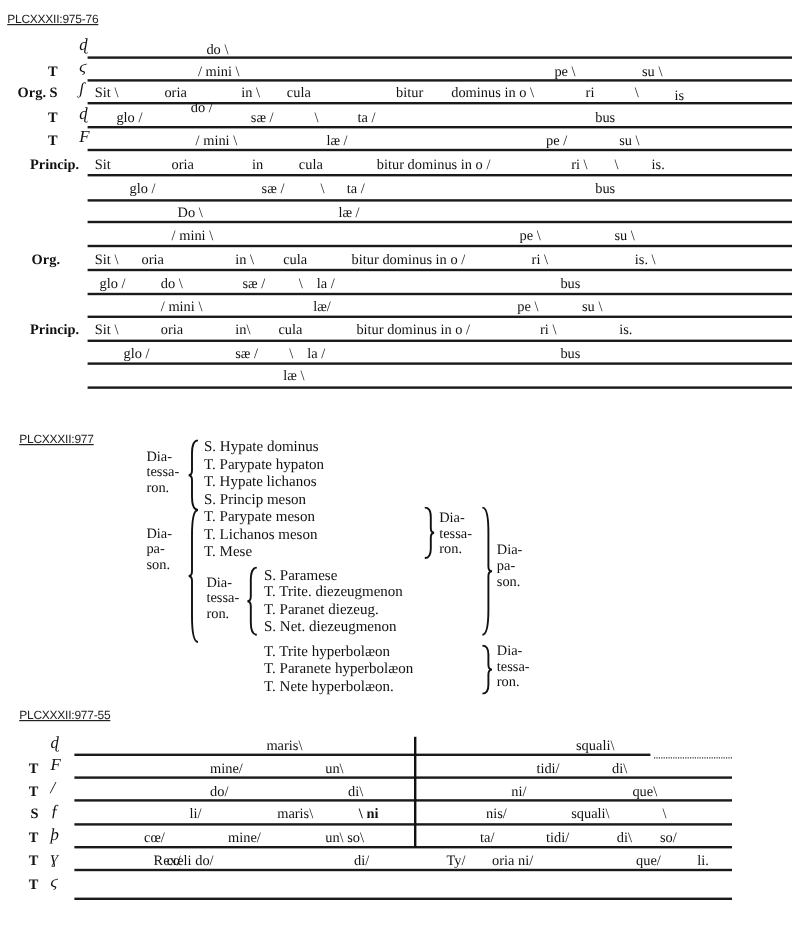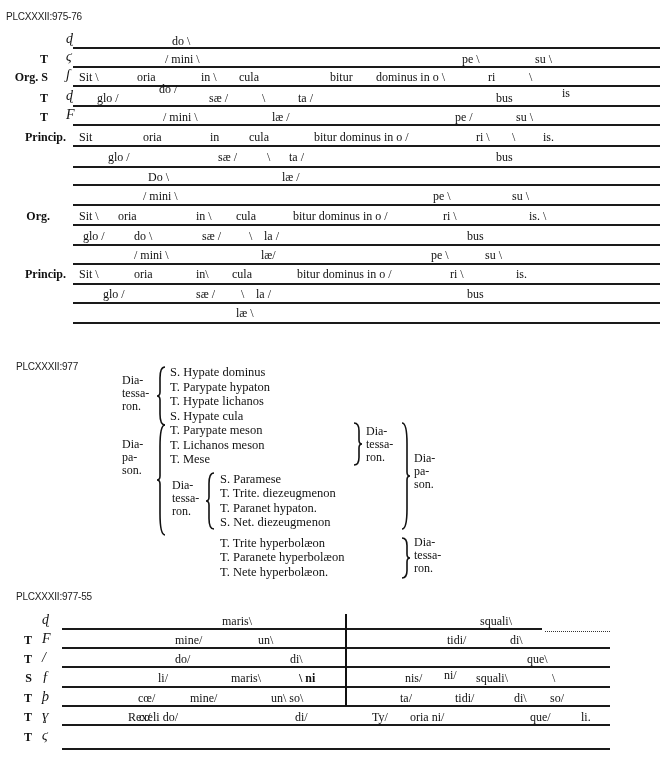--- a/index.html
+++ b/index.html
@@ -3,21 +3,21 @@
 <meta charset="utf-8">
 <style>
   html, body { margin: 0; padding: 0; background: #ffffff; }
   body {
     width: 670px; height: 776px; position: relative; overflow: hidden;
     font-family: "DejaVu Serif", "Liberation Serif", serif;
     color: #111111;
   }
   .ref {
     position: absolute; font-family: "Liberation Sans", "DejaVu Sans", sans-serif;
-    font-size: 10px; letter-spacing: -0.2px; color: #222;
+    font-size: 10px; letter-spacing: -0.2px; color: #222; text-decoration: underline;
   }
   .lbl {
     position: absolute; font-size: 12px; font-weight: bold; text-align: right;
     font-family: "Liberation Serif", "DejaVu Serif", serif;
   }
   .sign {
     position: absolute; font-size: 14px; font-style: italic;
     font-family: "Liberation Serif", "DejaVu Serif", serif;
   }
   .line {
@@ -59,21 +59,21 @@
     <div class="lbl" style="left:0;width:48px;top:70px;">Org. S</div>
     <div class="sign" style="left:66px;top:67px;">ʃ</div>
     <div class="syl" style="left:79px;top:70px;">Sit \</div>
     <div class="syl" style="left:137px;top:70px;">oria</div>
     <div class="syl" style="left:201px;top:70px;">in \</div>
     <div class="syl" style="left:239px;top:70px;">cula</div>
     <div class="syl" style="left:330px;top:70px;">bitur</div>
     <div class="syl" style="left:376px;top:70px;">dominus in o \</div>
     <div class="syl" style="left:488px;top:70px;">ri</div>
     <div class="syl" style="left:529px;top:70px;">\</div>
-    <div class="syl" style="left:562px;top:86px;">is</div>
+    <div class="syl" style="left:562px;top:72px;">is</div>
     <div class="lbl" style="left:0;width:48px;top:91px;">T</div>
     <div class="sign" style="left:66px;top:88px;">ɖ</div>
     <div class="syl" style="left:97px;top:91px;">glo /</div>
     <div class="syl" style="left:159px;top:82px;">do /</div>
     <div class="syl" style="left:209px;top:91px;">sæ /</div>
     <div class="syl" style="left:262px;top:91px;">\</div>
     <div class="syl" style="left:298px;top:91px;">ta /</div>
     <div class="syl" style="left:496px;top:91px;">bus</div>
     <div class="lbl" style="left:0;width:48px;top:110px;">T</div>
     <div class="sign" style="left:66px;top:107px;">F</div>
@@ -142,27 +142,27 @@
     <div class="syl" style="left:256px;top:287px;">la /</div>
     <div class="syl" style="left:467px;top:287px;">bus</div>
     <div class="syl" style="left:236px;top:306px;">læ \</div>
   </div>
 
 <div class="ref" style="left:16px;top:361px;">PLCXXXII:977</div>
 <div id="s2">
     <div class="dg" style="left:170px;top:365px;">S. Hypate dominus</div>
     <div class="dg" style="left:170px;top:379.5px;">T. Parypate hypaton</div>
     <div class="dg" style="left:170px;top:394px;">T. Hypate lichanos</div>
-    <div class="dg" style="left:170px;top:408.5px;">S. Hypate cula</div>
+    <div class="dg" style="left:170px;top:408.5px;">S. Princip meson</div>
     <div class="dg" style="left:170px;top:423px;">T. Parypate meson</div>
     <div class="dg" style="left:170px;top:437.5px;">T. Lichanos meson</div>
     <div class="dg" style="left:170px;top:452px;">T. Mese</div>
     <div class="dg" style="left:220px;top:472px;">S. Paramese</div>
     <div class="dg" style="left:220px;top:486.3px;">T. Trite. diezeugmenon</div>
-    <div class="dg" style="left:220px;top:500.6px;">T. Paranet hypaton.</div>
+    <div class="dg" style="left:220px;top:500.6px;">T. Paranet diezeug.</div>
     <div class="dg" style="left:220px;top:514.9px;">S. Net. diezeugmenon</div>
     <div class="dg" style="left:220px;top:536px;">T. Trite hyperbolæon</div>
     <div class="dg" style="left:220px;top:550.3px;">T. Paranete hyperbolæon</div>
     <div class="dg" style="left:220px;top:564.6px;">T. Nete hyperbolæon.</div>
     <div class="dgl" style="left:122px;top:374px;white-space:pre;">Dia-
 tessa-
 ron.</div>
     <div class="dgl" style="left:122px;top:438px;white-space:pre;">Dia-
 pa-
 son.</div>
@@ -208,41 +208,41 @@
     <div class="line" style="left:62px;top:724px;width:548px;"></div>
     <div class="line" style="left:62px;top:748px;width:548px;"></div>
     <div class="thin" style="position:absolute;left:545px;top:631px;width:65px;border-top:1px dotted #333;background:none;"></div>
     <div class="bar" style="left:345px;top:614px;height:92px;"></div>
     <div class="sign" style="left:42px;top:612px;">ɖ</div>
     <div class="syl" style="left:222px;top:614px;">maris\</div>
     <div class="syl" style="left:480px;top:614px;">squali\</div>
     <div class="lbl" style="left:20px;width:12px;top:633px;">T</div>
     <div class="sign" style="left:42px;top:631px;">F</div>
     <div class="syl" style="left:175px;top:633px;">mine/</div>
-    <div class="syl" style="left:258px;top:633px;">un\</div>
+    <div class="syl" style="left:271px;top:633px;">un\</div>
     <div class="syl" style="left:447px;top:633px;">tidi/</div>
     <div class="syl" style="left:510px;top:633px;">di\</div>
     <div class="lbl" style="left:20px;width:12px;top:652px;">T</div>
     <div class="sign" style="left:42px;top:650px;">/</div>
     <div class="syl" style="left:175px;top:652px;">do/</div>
     <div class="syl" style="left:290px;top:652px;">di\</div>
-    <div class="syl" style="left:444px;top:652px;margin-top:16px;">ni/</div>
+    <div class="syl" style="left:426px;top:652px;">ni/</div>
     <div class="syl" style="left:527px;top:652px;">que\</div>
     <div class="lbl" style="left:20px;width:12px;top:671px;">S</div>
     <div class="sign" style="left:42px;top:669px;">ƒ</div>
     <div class="syl" style="left:158px;top:671px;">li/</div>
     <div class="syl" style="left:231px;top:671px;">maris\</div>
     <div class="syl" style="left:299px;top:671px;font-weight:bold;">\ ni</div>
     <div class="syl" style="left:405px;top:671px;">nis/</div>
     <div class="syl" style="left:476px;top:671px;">squali\</div>
     <div class="syl" style="left:552px;top:671px;">\</div>
     <div class="syl" style="left:581px;top:710px;">li.</div>
     <div class="lbl" style="left:20px;width:12px;top:691px;">T</div>
     <div class="sign" style="left:42px;top:689px;">þ</div>
-    <div class="syl" style="left:138px;top:691px;text-align:center;">cœ/</div>
+    <div class="syl" style="left:120px;top:691px;text-align:center;">cœ/</div>
     <div class="syl" style="left:190px;top:691px;">mine/</div>
     <div class="syl" style="left:271px;top:691px;">un\ so\</div>
     <div class="syl" style="left:400px;top:691px;">ta/</div>
     <div class="syl" style="left:455px;top:691px;">tidi/</div>
     <div class="syl" style="left:514px;top:691px;">di\</div>
     <div class="syl" style="left:550px;top:691px;">so/</div>
     <div class="lbl" style="left:20px;width:12px;top:710px;">T</div>
     <div class="sign" style="left:42px;top:708px;">ɣ</div>
     <div class="syl" style="left:92px;top:710px;margin-left:36px;">Rex/</div>
     <div class="syl" style="left:139px;top:710px;">cœli do/</div>

